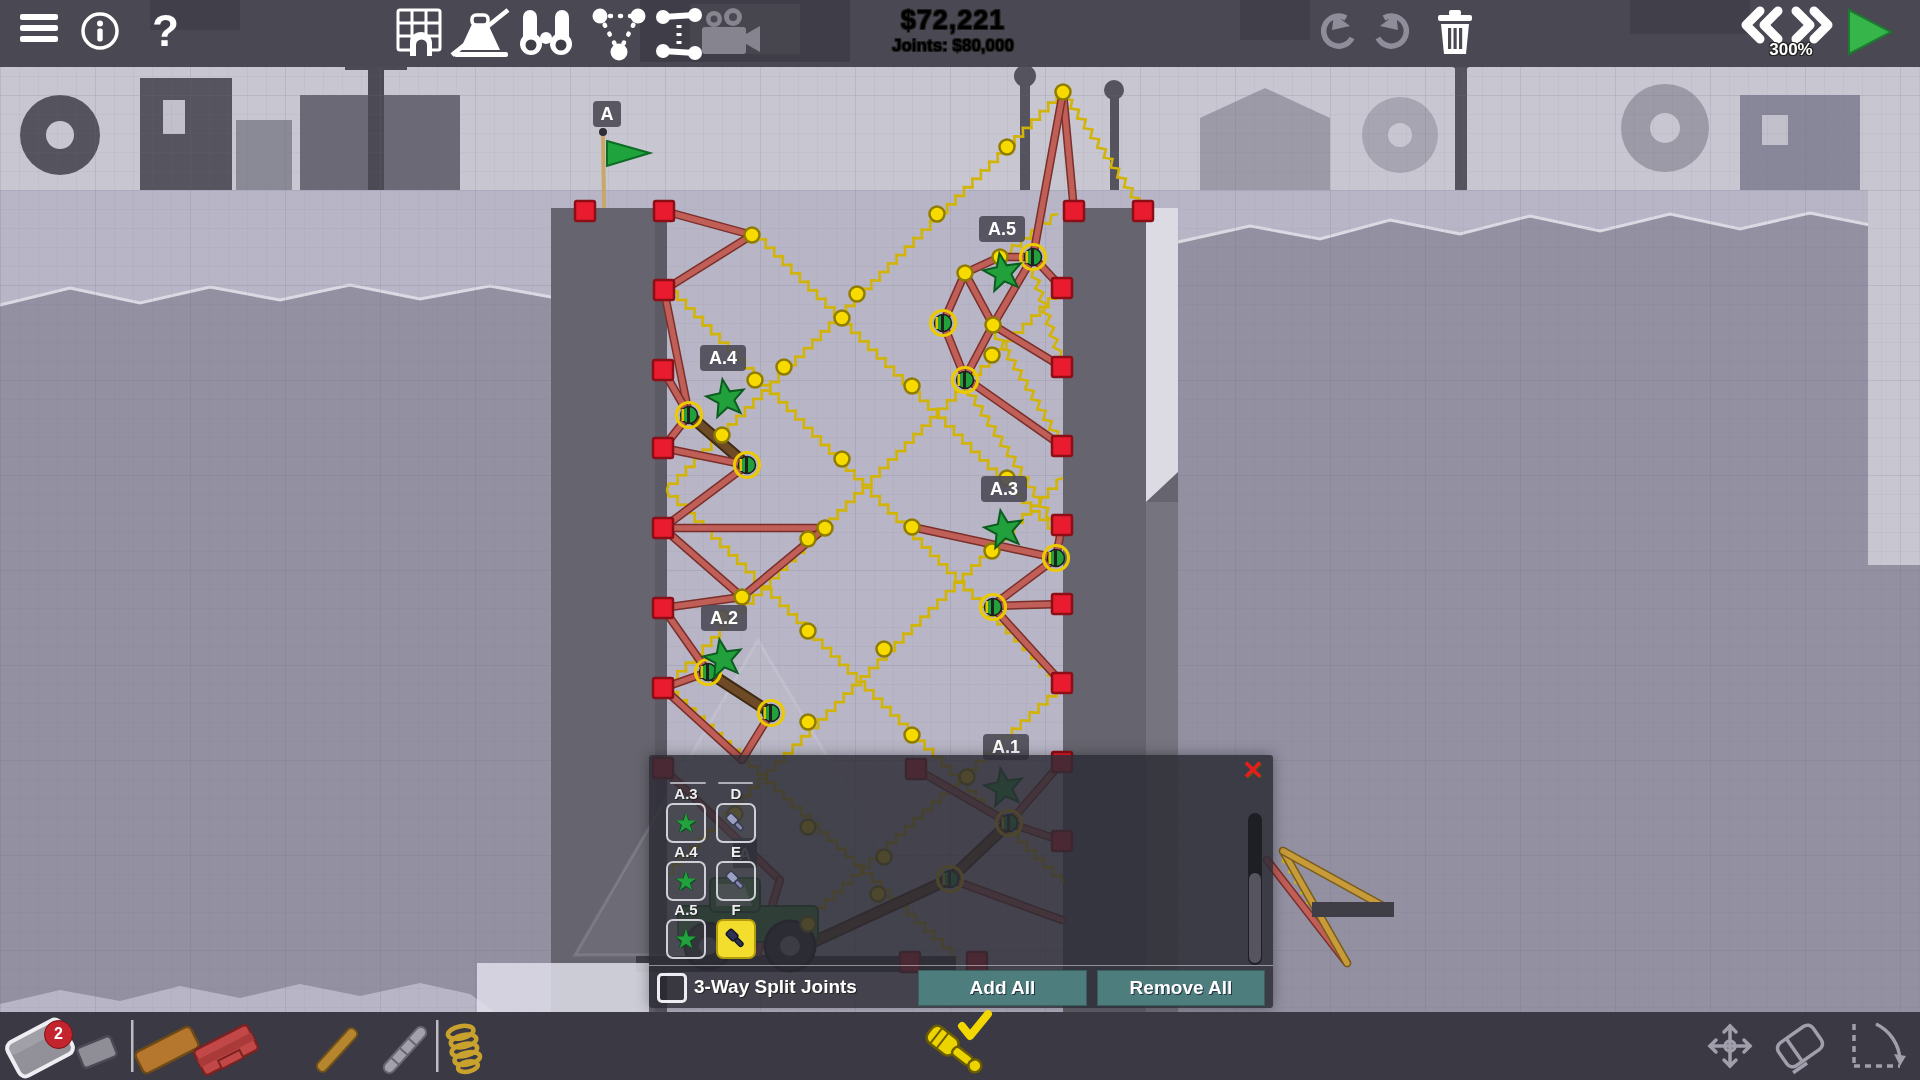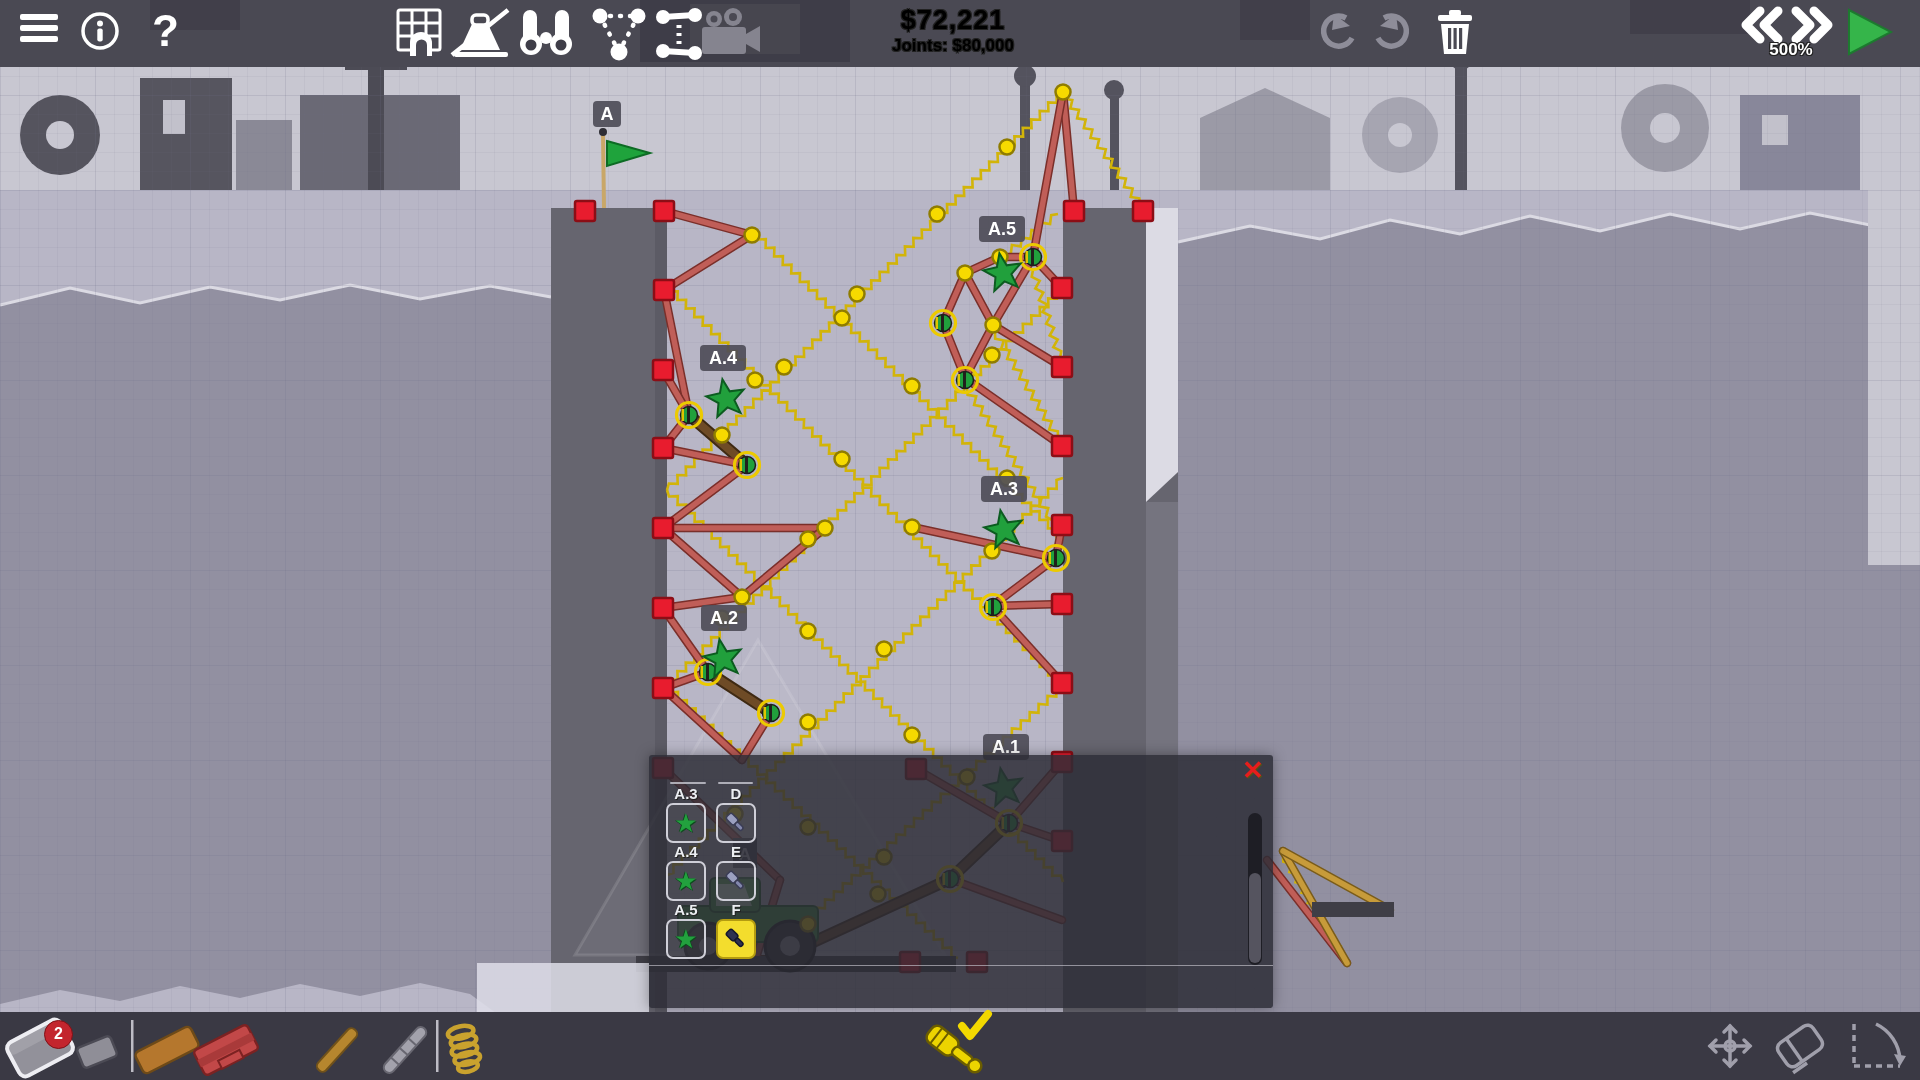--- a/index.html
+++ b/index.html
@@ -510,21 +510,21 @@
         <polyline points="1814,11 1828,25 1814,39"></polyline>
     </g>
     <polygon points="1849,10 1891,32 1849,54" fill="#35b54a" stroke="#1d7a2f" stroke-width="2"></polygon>
   </svg>
 
   <div class="hud-text" id="balance">$72,221</div>
   <div class="hud-text" id="budget-line">
     <span>Joints:</span>
     <span>$80,000</span>
   </div>
-  <div class="hud-text" id="speed-label">500%</div>
+  <div class="hud-text" id="speed-label">300%</div>
 
   <div class="abs" id="side-light-panel"></div>
 
   <div class="abs" id="split-dialog">
     <div class="dlg-close">✕</div>
     <div class="prev-edge" style="left:21px;width:36px"></div>
     <div class="prev-edge" style="left:69px;width:35px"></div>
     <div id="dlg-rows">
         <div class="dlg-row">
      <div class="dlg-col c1">
@@ -581,20 +581,26 @@
  </g>
               </svg>
             </div>
      </div>
    </div>
       </div>
     <div class="dlg-scroll-track">
       <div class="dlg-scroll-thumb"></div>
     </div>
     <div class="dlg-sep"></div>
+    <div class="dlg-bottom">
+      <div class="dlg-check"></div>
+      <div class="dlg-check-label">3-Way Split Joints</div>
+      <div class="dlg-btn" id="btn-add">Add All</div>
+      <div class="dlg-btn" id="btn-remove">Remove All</div>
+    </div>
   </div>
 
   <svg class="abs" style="left:0;top:1012px" width="1920" height="68" viewBox="0 0 1920 68">
     <rect x="0" y="0" width="1920" height="68" fill="#3a3944"></rect>
 
     <g transform="translate(40,36) rotate(-28)">
       <rect x="-30" y="-19" width="60" height="38" rx="7" fill="#92919a" stroke="#ededf2" stroke-width="4"></rect>
       <rect x="-30" y="-19" width="60" height="13" rx="6" fill="rgba(255,255,255,0.14)"></rect>
     </g>
     <g transform="translate(97,40) rotate(-22)">

